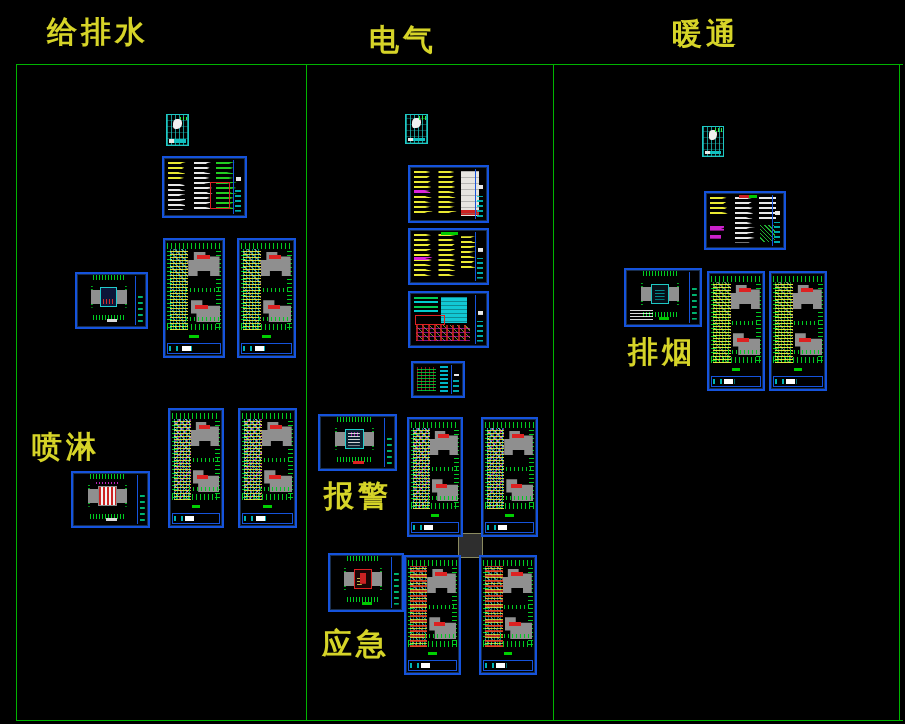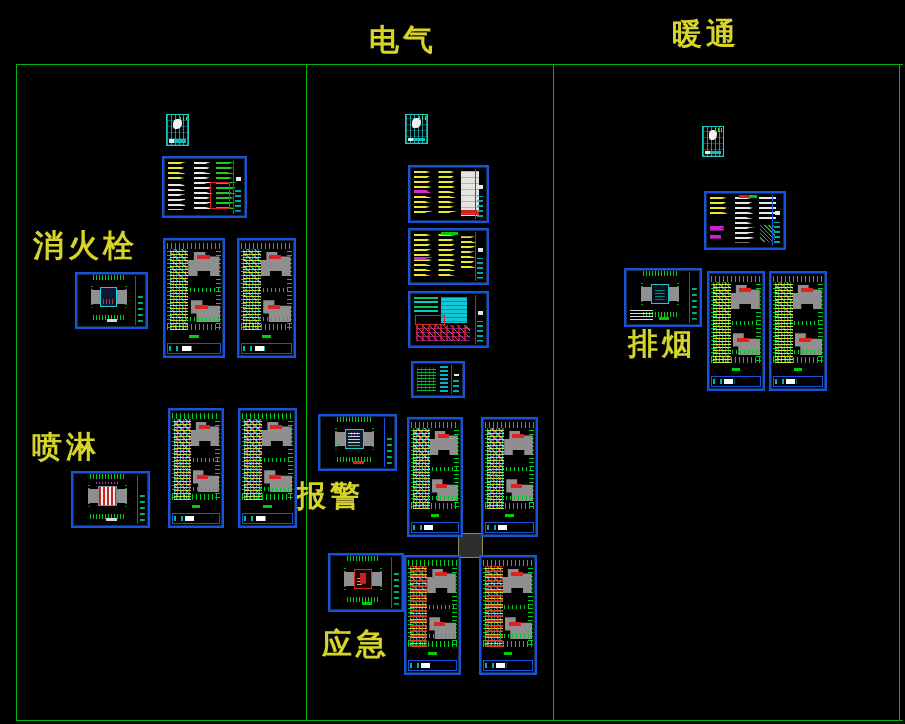--- a/index.html
+++ b/index.html
@@ -14,23 +14,23 @@
   .hline{position:absolute;left:16px;width:887px;height:1px;background:var(--green);}
   .hl-top{top:64px}.hl-bot{top:720px}
   .vline{position:absolute;top:64px;height:657px;width:1px;background:var(--green);}
   .vl-1{left:16px}.vl-2{left:306px}.vl-3{left:553px}.vl-4{left:899px}
   
   .hdr,.seclabel{position:absolute;color:var(--yellow);font-size:30px;line-height:32px;
     letter-spacing:4px;font-weight:bold;white-space:nowrap;}
   #hdr-1{left:47px;top:16px}#hdr-2{left:369px;top:24px}#hdr-3{left:672px;top:18px}
   #lbl-hydrant{left:33px;top:229px;font-size:31px}
   #lbl-sprinkler{left:32px;top:431px}
-  #lbl-alarm{left:296px;top:480px}
+  #lbl-alarm{left:324px;top:480px}
   #lbl-emergency{left:322px;top:628px}
-  #lbl-smoke{left:628px;top:328px}
+  #lbl-smoke{left:628px;top:336px}
   
   .sheet{position:absolute;background:#000;border:2px solid var(--blue);box-sizing:border-box;
          box-shadow:inset 0 0 0 1px rgba(80,150,255,.30);}
   
   .cover{border:1px solid var(--teal);box-shadow:none;background-image:
      repeating-linear-gradient(90deg,rgba(30,200,196,.75) 0 1px,transparent 1px 4px),
      repeating-linear-gradient(0deg,rgba(30,200,196,.35) 0 1px,transparent 1px 6px);}
   .cv-blob{position:absolute;left:28%;top:12%;width:42%;height:34%;background:#f0f0f0;
      border-radius:45% 40% 55% 30%;}
   .cv-spark{position:absolute;right:5%;top:5%;width:34%;height:12%;
@@ -185,24 +185,24 @@
 
 <div id="canvas">
 
   <div class="hline hl-top"></div>
   <div class="hline hl-bot"></div>
   <div class="vline vl-1"></div>
   <div class="vline vl-2"></div>
   <div class="vline vl-3"></div>
   <div class="vline vl-4"></div>
 
+  <div class="hdr" id="hdr-1">给排水</div>
   <div class="hdr" id="hdr-2">电气</div>
   <div class="hdr" id="hdr-3">暖通</div>
 
-  <div class="seclabel" id="lbl-hydrant">消火栓</div>
   <div class="seclabel" id="lbl-sprinkler">喷淋</div>
   <div class="seclabel" id="lbl-alarm">报警</div>
   <div class="seclabel" id="lbl-emergency">应急</div>
   <div class="seclabel" id="lbl-smoke">排烟</div>
 
   <div id="ph-square" style="left: 458px; top: 533px; width: 25px; height: 25px;"></div>
 <div class="sheet cover" style="left: 166px; top: 114px; width: 23px; height: 32px;">
     <div class="cv-blob"></div>
     <div class="cv-spark"></div>
     <div class="cv-bar"></div>

